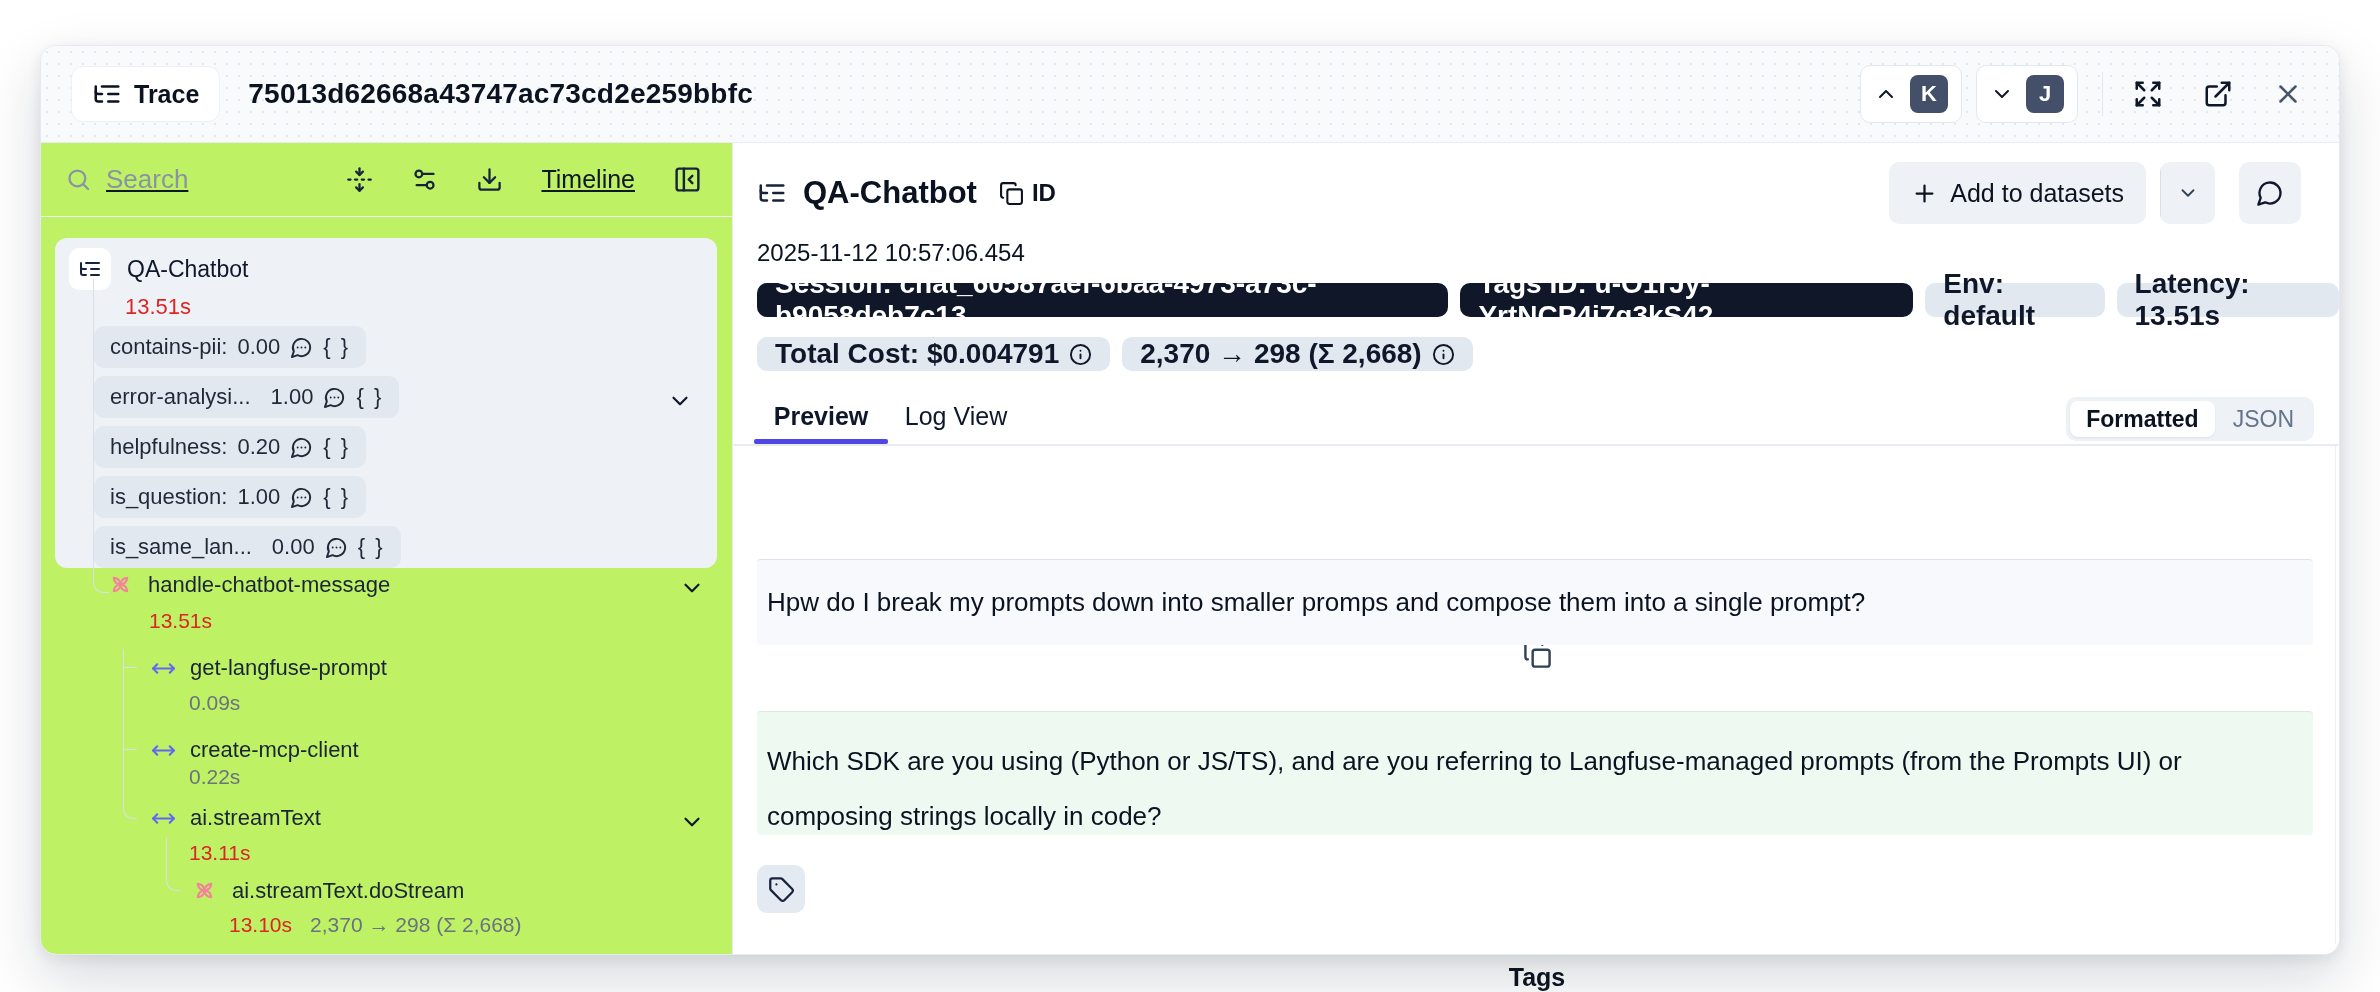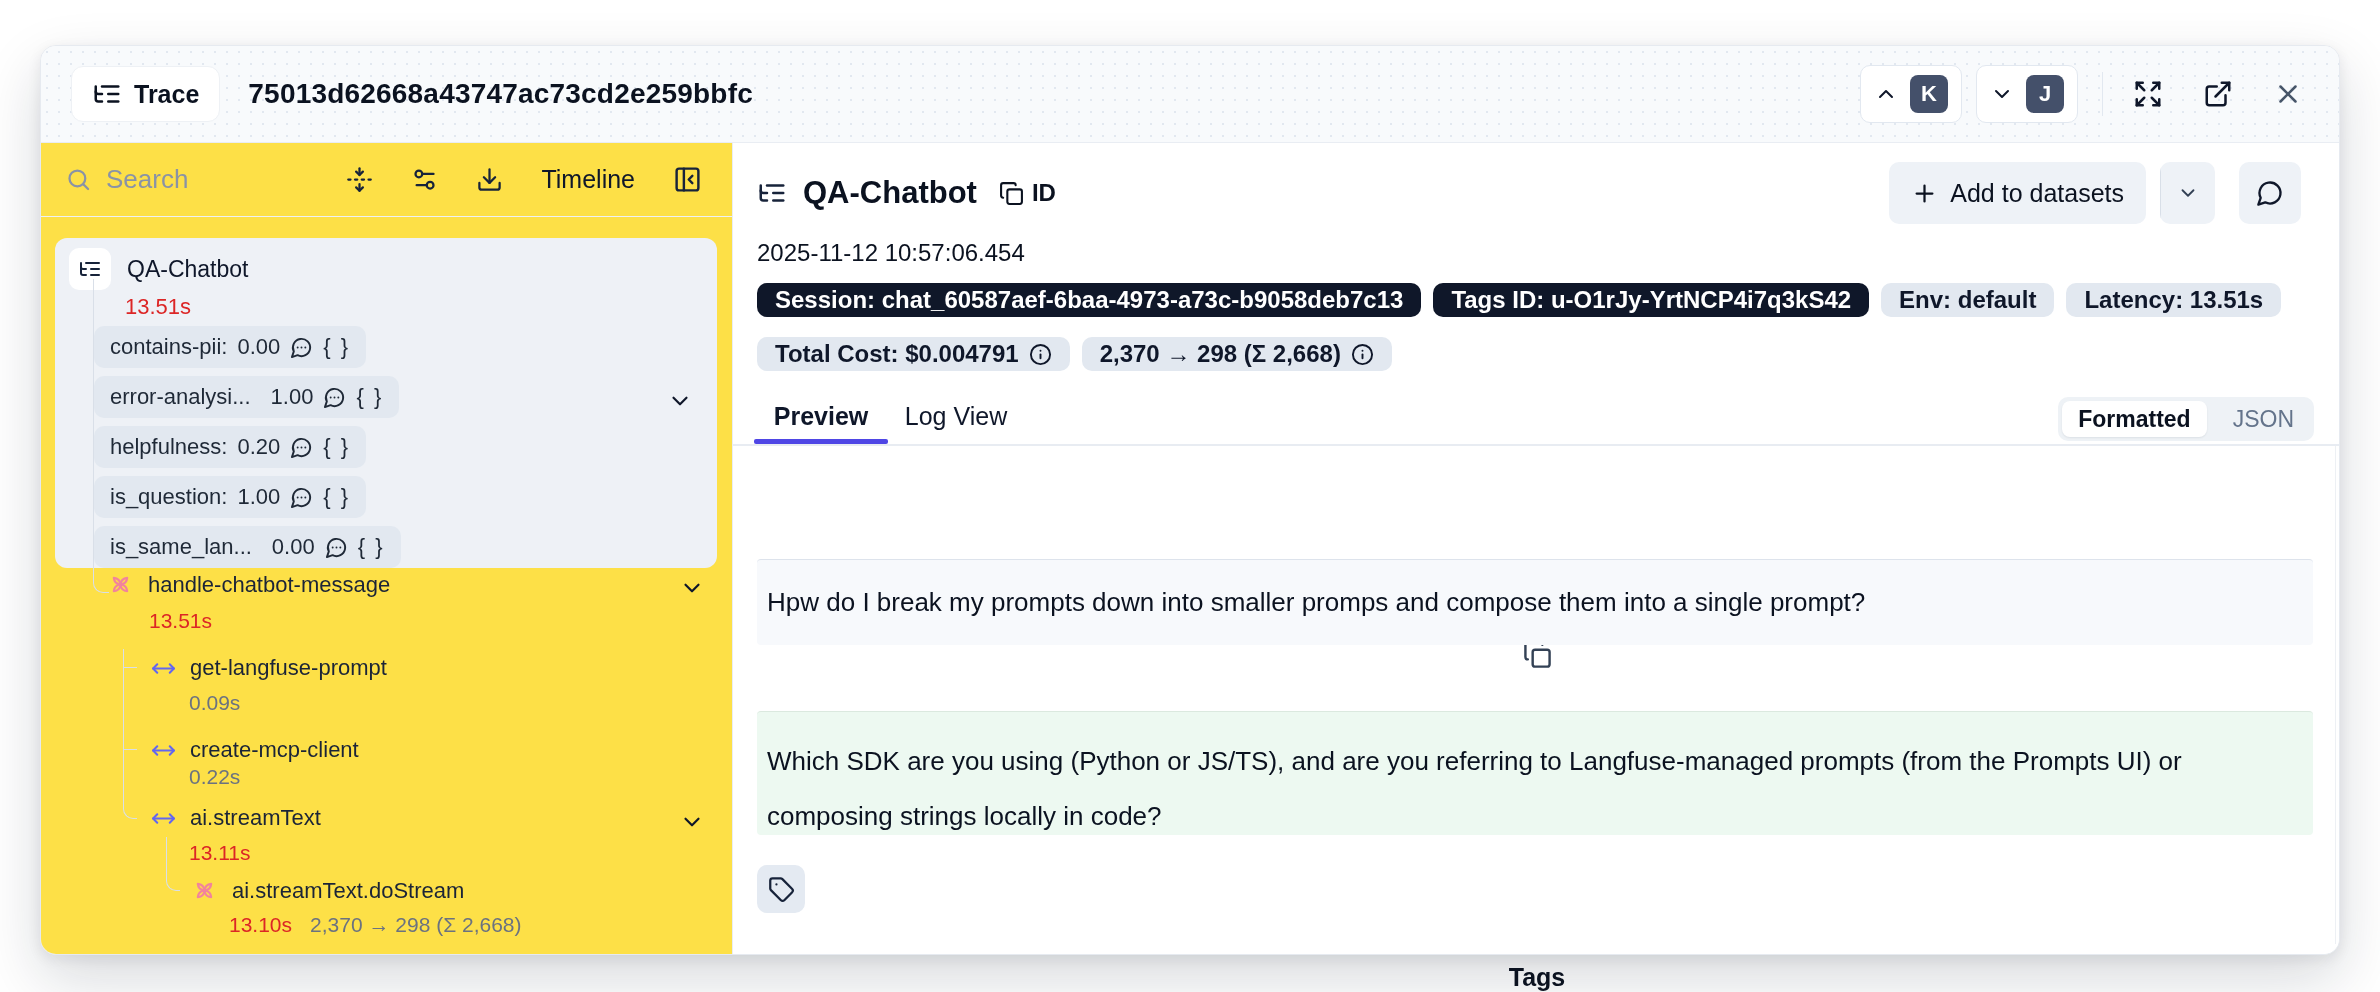--- a/index.html
+++ b/index.html
@@ -24,21 +24,21 @@
     border-radius:10px; padding:9px 13px; }
   .key-badge { width:38px; height:38px; border-radius:8px; background:#44506a; color:#fff; font-size:22px;
     font-weight:700; display:flex; align-items:center; justify-content:center; }
   .hdr-divider { width:1px; height:44px; background:#e2e8f0; margin:0 10px; }
   .hdr-icon-btn { display:flex; align-items:center; justify-content:center; padding:6px; cursor:pointer; }
 
   .ic { display:block; stroke:currentColor; fill:none; stroke-width:2; stroke-linecap:round; stroke-linejoin:round; }
 
   
   .sidebar { position:absolute; left:0; top:97px; bottom:0; width:692px; border-right:1px solid #e9edf3;
-    border-radius:0 0 0 15px; background:#fde047; }
+    border-radius:0 0 0 15px; background:#bef264;text-decoration:underline; }
   .side-toolbar { height:74px; display:flex; align-items:center; padding:0 30px 0 24px; border-bottom:1px solid #eef1f6; }
   .search-wrap { display:flex; align-items:center; gap:14px; color:#8a93a6; flex:0 0 auto; }
   .search-input { border:none; outline:none; font-size:26px; color:#0f172a; width:200px; background:transparent;
     font-family:"Liberation Sans", sans-serif; }
   .search-input::placeholder { color:#8a93a6; }
   .tool-icons { margin-left:auto; display:flex; align-items:center; gap:38px; color:#17233a; }
   .timeline-btn { font-size:25px; font-weight:500; color:#0f172a; cursor:pointer; }
 
   .tree { position:relative; height:calc(100% - 74px); overflow:hidden; }
 
@@ -83,32 +83,32 @@
   .split-btn { display:flex; align-items:stretch; background:#eef2f7; border-radius:10px; height:62px; margin-left:14px; overflow:hidden; }
   .split-main { display:flex; align-items:center; gap:12px; padding:0 22px; font-size:25px; font-weight:500; cursor:pointer; }
   .split-div { width:1px; background:#d8dfe8; }
   .split-chev { width:54px; display:flex; align-items:center; justify-content:center; color:#334155; cursor:pointer; }
   .bubble-btn { width:62px; height:62px; margin-left:24px; background:#eef2f7; border-radius:10px; display:flex;
     align-items:center; justify-content:center; cursor:pointer; }
 
   .timestamp { position:absolute; left:24px; top:96px; font-size:24px; color:#0b1220; }
 
   .pill-row { position:absolute; left:24px; display:flex; gap:12px; }
-  .pill { display:flex; align-items:center; gap:10px; height:34px; border-radius:10px; padding:0 18px; font-size:24px; font-weight:600; }
+  .pill { display:flex; align-items:center; gap:10px; height:34px; border-radius:10px; padding:0 18px; font-size:28px; font-weight:600; }
   .pill-dark { background:#0f1729; color:#fff; cursor:pointer; }
   .pill-light { background:#e2e8f0; color:#0f172a; }
 
   .tabs-row { position:absolute; left:0; right:0; top:246px; height:57px; border-bottom:2px solid #e8ecf2; }
   .tab { position:absolute; top:0; height:55px; display:flex; align-items:center; justify-content:center;
     font-size:25px; color:#0f172a; cursor:pointer; }
   .tab-preview { left:21px; width:134px; font-weight:600; }
   .tab-underline { position:absolute; left:21px; top:50px; width:134px; height:5px; background:#4f46e5; border-radius:2px; }
   .tab-logview { left:163px; width:120px; font-weight:500; }
   .seg-control { position:absolute; right:25px; top:8px; height:44px; background:#eef2f6; border-radius:10px;
-    display:flex; align-items:center; padding:4px; gap:10px; }
+    display:flex; align-items:center; padding:4px; gap:2px; }
   .seg-opt { height:36px; display:flex; align-items:center; padding:0 16px; font-size:23px; border-radius:8px; cursor:pointer; }
   .seg-active { background:#fff; color:#0b1220; font-weight:600; box-shadow:0 1px 2px rgba(15,23,42,.08); }
   .seg-inactive { color:#64748b; font-weight:500; }
 
   .section-head { position:absolute; left:24px; right:22px; display:flex; align-items:center; justify-content:space-between;flex-direction:column; }
   .section-title { font-size:25px; font-weight:700; color:#0b1220; }
   .copy-btn { color:#334155; cursor:pointer; }
 
   .io-box { position:absolute; left:24px; right:26px; border-radius:4px; font-size:26px; color:#0b1220;margin-top:44px; }
   .input-box { top:372px; height:86px; background:#f7f9fc; border-top:1px solid #dde3ec; padding:27px 10px; }

